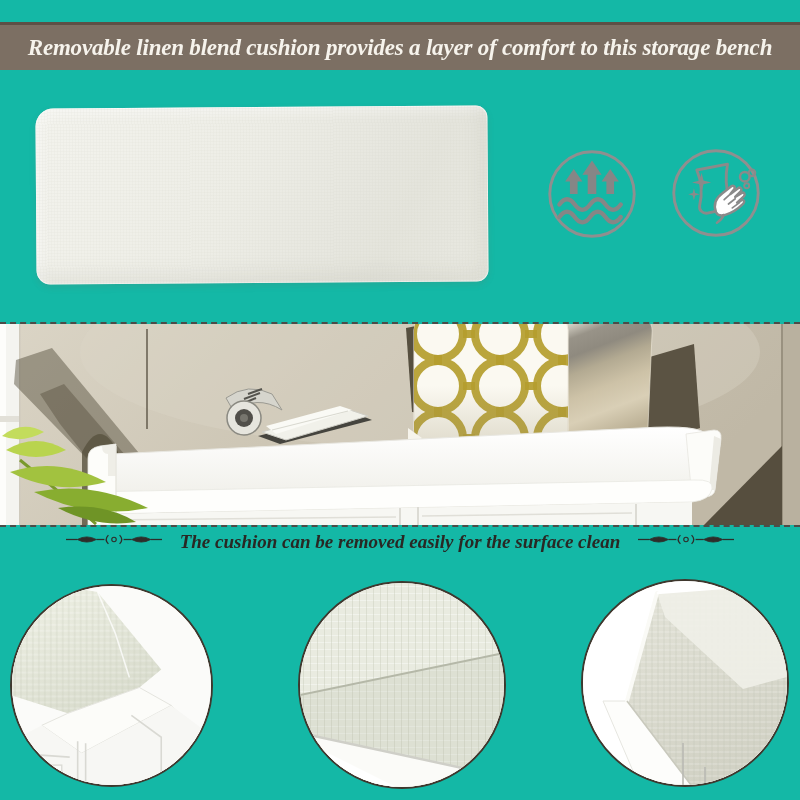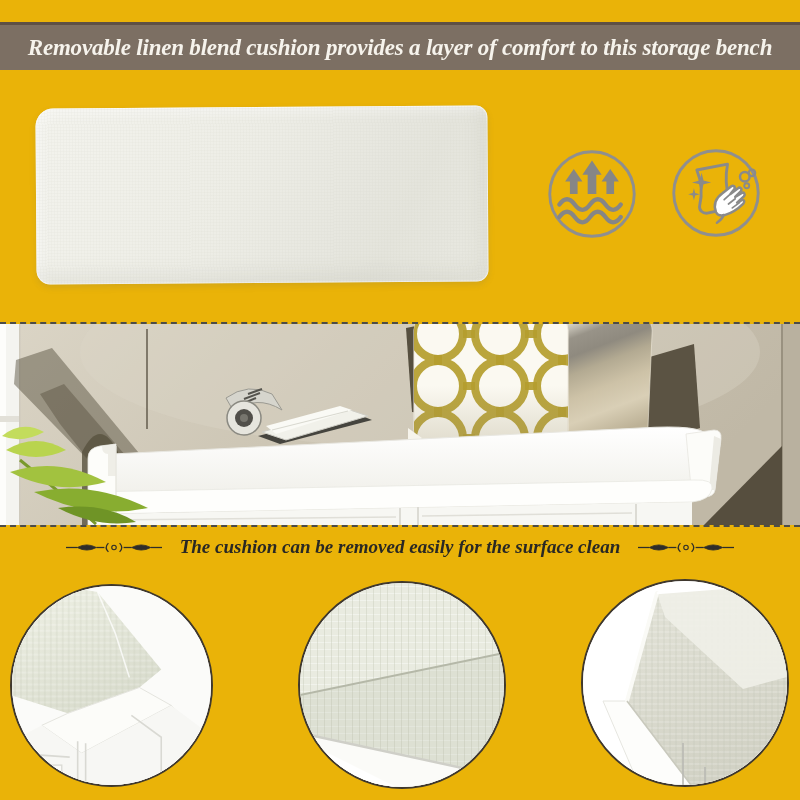--- a/index.html
+++ b/index.html
@@ -1,16 +1,16 @@
 <!DOCTYPE html>
 <html style="--banner-bg: #7c6f63; --banner-border: #5d5046; --banner-text: #f6f3ec; --icon-gray: #8a8a8a; --wall: #cbc4b3; --shadow-dark: #57503f; --gold: #b59e2e; --fabric: #e9ebe0; --bench-white: #fcfcf9; --leaf-green: #a8c645; --ink: #292824; --circle-border: #3f382e;"><head>
 <meta charset="utf-8">
 <style>
   html,body{margin:0;padding:0;background:#fff;}
-  .canvas{position:relative;width:800px;height:800px;background:#eab308;overflow:hidden;
+  .canvas{position:relative;width:800px;height:800px;background:#14b8a6;overflow:hidden;
           font-family:"Liberation Serif", serif;}
 
   
   .banner{position:absolute;left:0;top:22px;width:100%;height:45px;
           background:var(--banner-bg,#7c6f63);border-top:3px solid var(--banner-border,#5d5046);
           display:flex;align-items:center;justify-content:center;}
   .banner span{color:var(--banner-text,#f6f3ec);font-style:italic;font-weight:bold;
           font-size:23px;letter-spacing:-0.2px;white-space:nowrap;}
 
   
@@ -28,21 +28,21 @@
   #icon-breathable{left:544px;top:146px;}
   #icon-clean{left:668px;top:145px;}
 
   
   .photo{position:absolute;left:0;top:322px;width:800px;height:205px;box-sizing:border-box;
          border-top:2px dashed #4c4c48;border-bottom:2px dashed #4c4c48;margin:0;}
   .photo svg{display:block;}
 
   
   .caption-row{position:absolute;left:0;top:531px;width:100%;height:32px;
-         display:flex;align-items:center;justify-content:center;gap:18px;}
+         display:flex;align-items:flex-start;justify-content:center;gap:18px;}
   .caption-row span{font-style:italic;font-weight:bold;font-size:19px;color:var(--ink,#292824);white-space:nowrap;}
 
   
   .detail{position:absolute;border-radius:50%;overflow:hidden;background:#fff;
          border:2px solid var(--circle-border,#3f382e);}
   #detail-1{left:10px;top:584px;width:199px;height:199px;}
   #detail-2{left:298px;top:581px;width:204px;height:204px;}
   #detail-3{left:581px;top:579px;width:204px;height:204px;}
   .detail svg{display:block;width:100%;height:100%;}
 </style>

